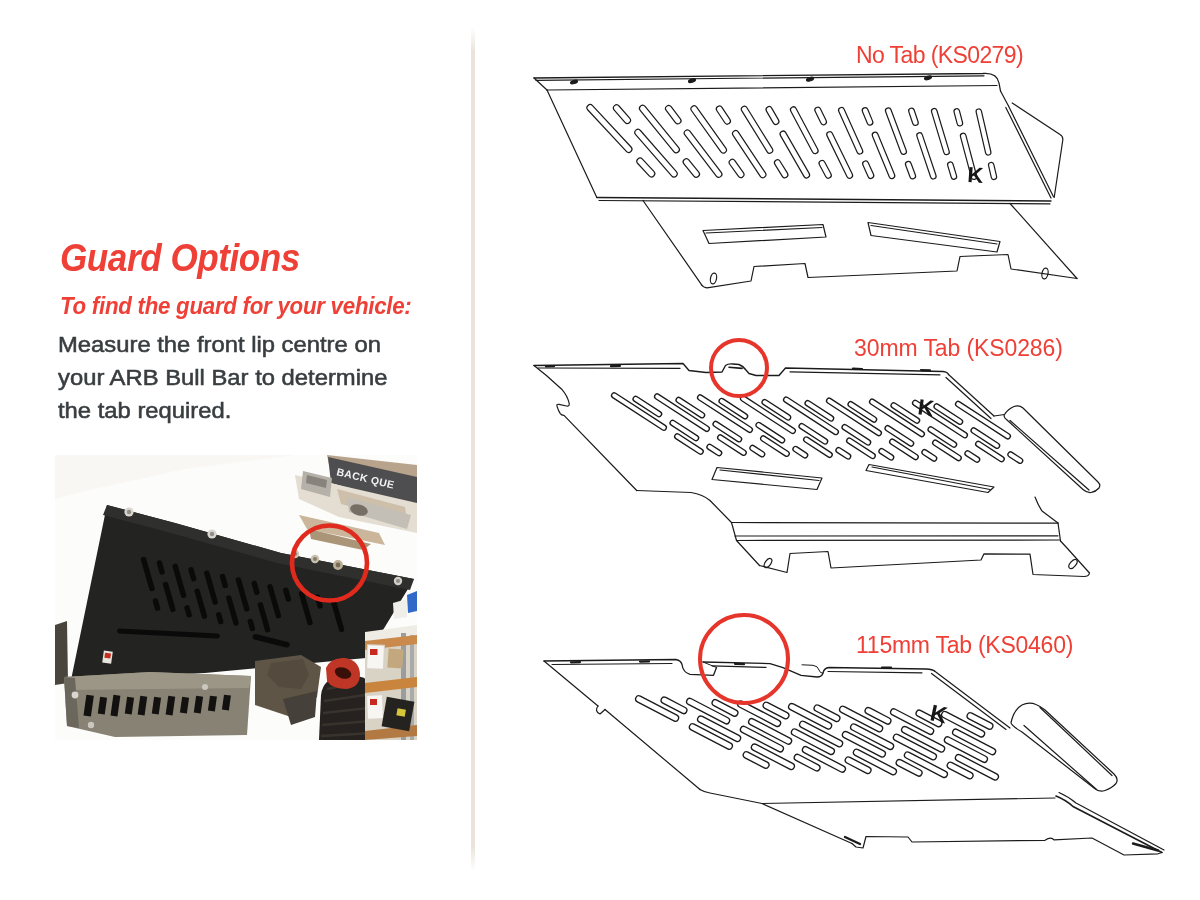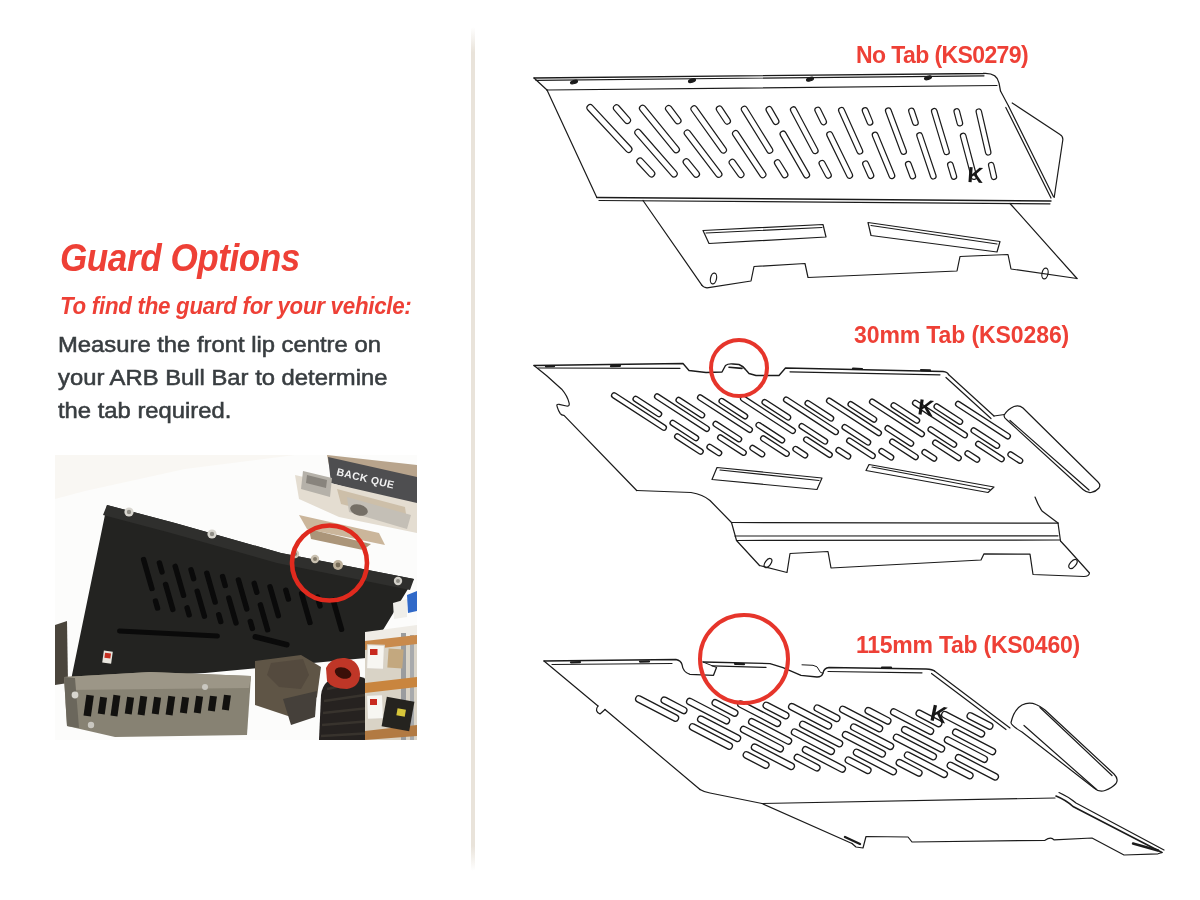--- a/index.html
+++ b/index.html
@@ -4,29 +4,29 @@
  html,body { margin:0; padding:0; }
  body { width:1200px; height:900px; background:#ffffff; position:relative; overflow:hidden;
         font-family:"Liberation Sans",sans-serif; }
  .abs { position:absolute; }
  #title { left:60px; top:236px; font-size:38.5px; font-weight:bold; font-style:italic;
           color:#ee4036; letter-spacing:-0.5px; transform:scaleX(0.912); transform-origin:left top; }
  #sub { left:60px; top:291.5px; font-size:24px; font-weight:bold; font-style:italic;
         color:#ee4036; letter-spacing:-0.3px; transform:scaleX(0.93); transform-origin:left top; }
  #para { left:57.5px; top:328px; font-size:22.5px; color:#383d40; line-height:33px;
          letter-spacing:0; -webkit-text-stroke:0.55px #383d40; transform:scaleX(1.058); transform-origin:left top; }
- .lbl { color:#ee4036; font-size:23px; font-weight:bold; white-space:nowrap; }
+ .lbl { color:#ee4036; font-size:23px; font-weight:normal; white-space:nowrap; }
 </style></head>
 <body>
  <div class="abs" style="left:471px; top:27px; width:3.5px; height:844px; border-radius:2px; background:linear-gradient(to bottom, rgba(233,227,218,0), rgba(233,227,218,1) 3%, rgba(233,227,218,1) 97%, rgba(233,227,218,0));"></div>
  <div class="abs" id="title">Guard Options</div>
  <div class="abs" id="sub">To find the guard for your vehicle:</div>
  <div class="abs" id="para">Measure the front lip centre on<br>your ARB Bull Bar to determine<br>the tab required.</div>
  <div class="abs lbl" id="lbl1" style="left:856px; top:42px; letter-spacing:-0.6px;">No Tab (KS0279)</div>
- <div class="abs lbl" id="lbl2" style="left:854px; top:322px; letter-spacing:-0.1px;">30mm Tab (KS0286)</div>
+ <div class="abs lbl" id="lbl2" style="left:854px; top:335px; letter-spacing:-0.1px;">30mm Tab (KS0286)</div>
  <div class="abs lbl" id="lbl3" style="left:856px; top:632px; letter-spacing:-0.25px;">115mm Tab (KS0460)</div>
  <svg class="abs" style="left:0;top:0" width="1200" height="900" viewBox="0 0 1200 900">
 
 <g stroke="#1b1b1b" stroke-width="1.2" fill="none" stroke-linejoin="round" stroke-linecap="round">
 
  <path d="M534,78 L983,73.5 Q997,72.5 999,83 L1000.5,91" stroke-width="1.3"></path>
  <path d="M536,80.3 L984,75.8"></path>
  <path d="M534,78 L547,90"></path>
  <path d="M547,90 L997,85.5"></path>
  <path d="M547,90 L596.7,197.3"></path>

